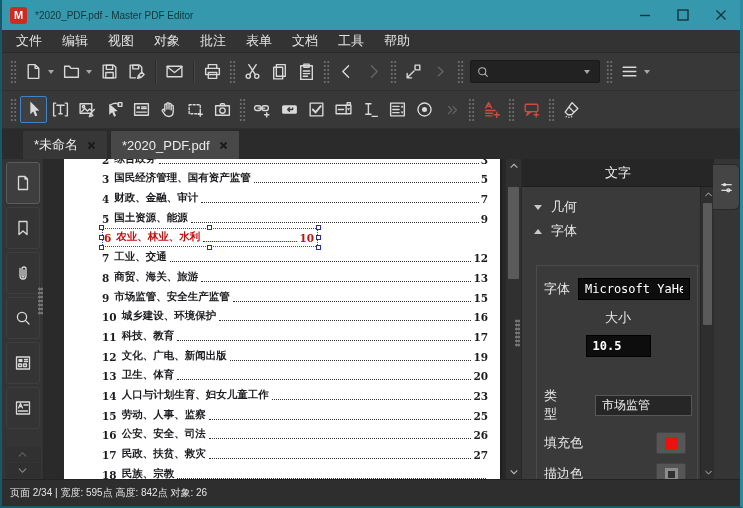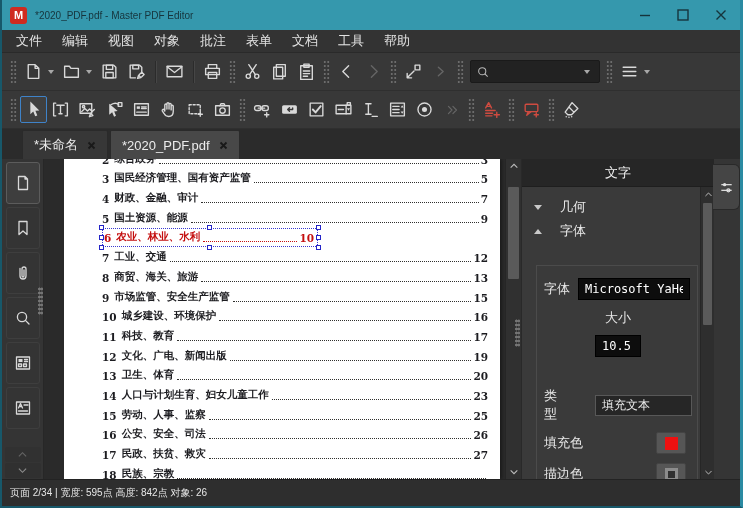--- a/index.html
+++ b/index.html
@@ -84,30 +84,30 @@
   .doc-thumb { top:28px; height:92px; }
 
   .splitgrip { position:absolute; width:5px; height:28px; z-index:5;
                background-image:radial-gradient(#787878 .9px, transparent 1.1px); background-size:2.6px 4px; }
 
   
   .rpanel { width:193px; background:#3a3a3a; border-left:1px solid #292929; position:relative; overflow:hidden; }
   .ph { height:28px; background:#262626; border-bottom:1px solid #1e1e1e; display:flex; align-items:center;
         justify-content:center; color:#f0f0f0; font-size:13px; }
   .pcontent { padding-top:8px; }
-  .secrow { height:24px; display:flex; align-items:center; gap:18px; padding-left:12px; color:#eaeaea; font-size:13px; }
+  .secrow { height:24px; display:flex; align-items:center; gap:9px; padding-left:12px; color:#eaeaea; font-size:13px; }
   .tri-dn { width:0; height:0; border-left:4px solid transparent; border-right:4px solid transparent; border-top:5px solid #c9c9c9; }
   .tri-up { width:0; height:0; border-left:4px solid transparent; border-right:4px solid transparent; border-bottom:5px solid #c9c9c9; }
   .groupbox { margin:22px 16px 0 14px; border:1px solid #4b4b4b; padding:12px 5px 12px 7px;
               display:flex; flex-direction:column; gap:9px; }
   .frow { display:flex; align-items:center; gap:8px; color:#e8e8e8; font-size:13px; }
   .frow.right { justify-content:flex-end;flex-direction:column; }
   .tinput { height:22px; background:#0d0d0d; border:1px solid #000; color:#fff; font-size:12px;
             font-family:"DejaVu Sans Mono", monospace; padding:0 6px; }
-  .w-font { width:112px; } .w-size { width:46px; } .w-lw { width:40px; color:#c9c9c9; text-align:center; }
+  .w-font { width:112px; } .w-size { width:65px;font-weight:bold; } .w-lw { width:40px; color:#c9c9c9; text-align:center; }
   .gapline { height:12px; }
   .selectbox { width:100px; height:21px; background:#262626; border:1px solid #585858; color:#eee; font-size:12px;
                display:flex; align-items:center; padding:0 6px; }
   .swbtn { width:30px; height:22px; background:#565656; border:1px solid #444; border-radius:2px;
            display:flex; align-items:center; justify-content:center; margin-left:auto; margin-right:6px; }
   .sw-fill { width:13px; height:13px; }
   .sw-stroke { width:13px; height:13px; border:3px solid #8c8c8c; background:#303030; }
   .lwlabel { flex:1; }
 
   .pscroll { position:absolute; right:0; top:28px; bottom:0; width:14px; background:#2e2e2e; border-left:1px solid #262626; }
@@ -611,21 +611,21 @@
             <input class="tinput w-font" value="Microsoft YaHei" style="">
           </div>
           <div class="frow right">
             <span>大小</span>
             <input class="tinput w-size" value="10.5" style="">
           </div>
           <div class="gapline"></div>
           <div class="frow">
             <span>类型</span>
             <div class="selectbox" style="margin-left:18px;">
-              <span>填充文本</span>
+              <span>市场监管</span>
             </div>
           </div>
           <div class="frow">
             <span>填充色</span>
             <div class="swbtn">
               <div class="sw-fill" style="background-color: rgb(238, 16, 16);"></div>
             </div>
           </div>
           <div class="frow">
             <span>描边色</span>

